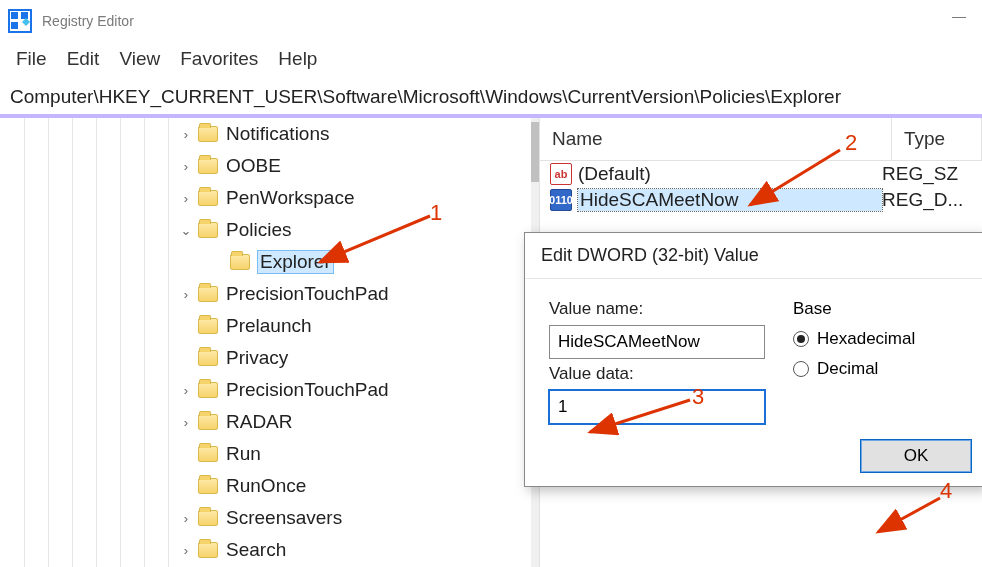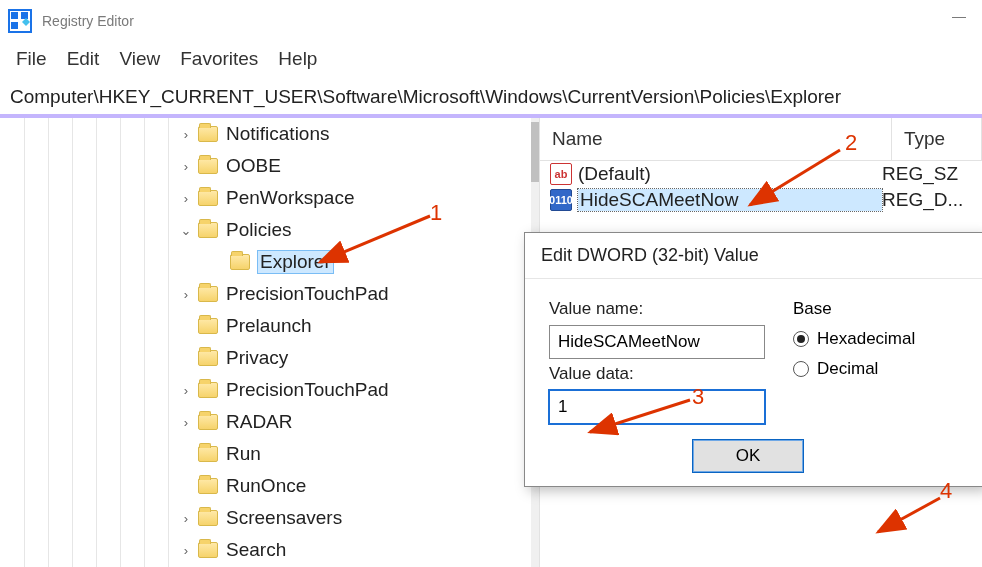--- a/index.html
+++ b/index.html
@@ -52,21 +52,21 @@
 .dlg-body { padding: 10px 20px 16px 24px; border-top:1px solid #e6e6e6; display:flex; gap:28px; }
 .dlg-left { flex:1; }
 .dlg-lbl { font-size:17px; color:#222; margin-top:10px; }
 .dlg-inp { width:100%; border:1px solid #888; padding:6px 8px; font-size:17px; margin-top:6px; }
 .dlg-inp.focus { border:1px solid #1a6fd6; outline:1px solid #1a6fd6; }
 .dlg-base { width:170px; margin-top:10px; }
 .fieldset-lbl { font-size:17px; margin-bottom:6px; }
 .radio { display:flex; align-items:center; gap:8px; font-size:17px; margin:10px 0; }
 .radio .dot { width:16px; height:16px; border:1px solid #555; border-radius:50%; display:flex; align-items:center; justify-content:center; }
 .radio .dot.on::after { content:""; width:8px; height:8px; background:#222; border-radius:50%; }
-.dlg-buttons{ display:flex; justify-content:center; padding:0 12px 14px 0; gap:10px; }
+.dlg-buttons{ display:flex; justify-content:flex-end; padding:0 12px 14px 0; gap:10px; }
 .btn{ width:110px; height:32px; border:1px solid #6fa8e6; background:#e1e1e1; font-size:17px; display:flex; align-items:center; justify-content:center; }
 .btn.primary{ outline:1px solid #0a64c2; }
 
 .anno { position:absolute; pointer-events:none; }
 .anno-num { color:#d30; font-size:22px; font-weight:500; position:absolute; }
 </style>
 </head>
 <body>
 
 <div class="titlebar">

